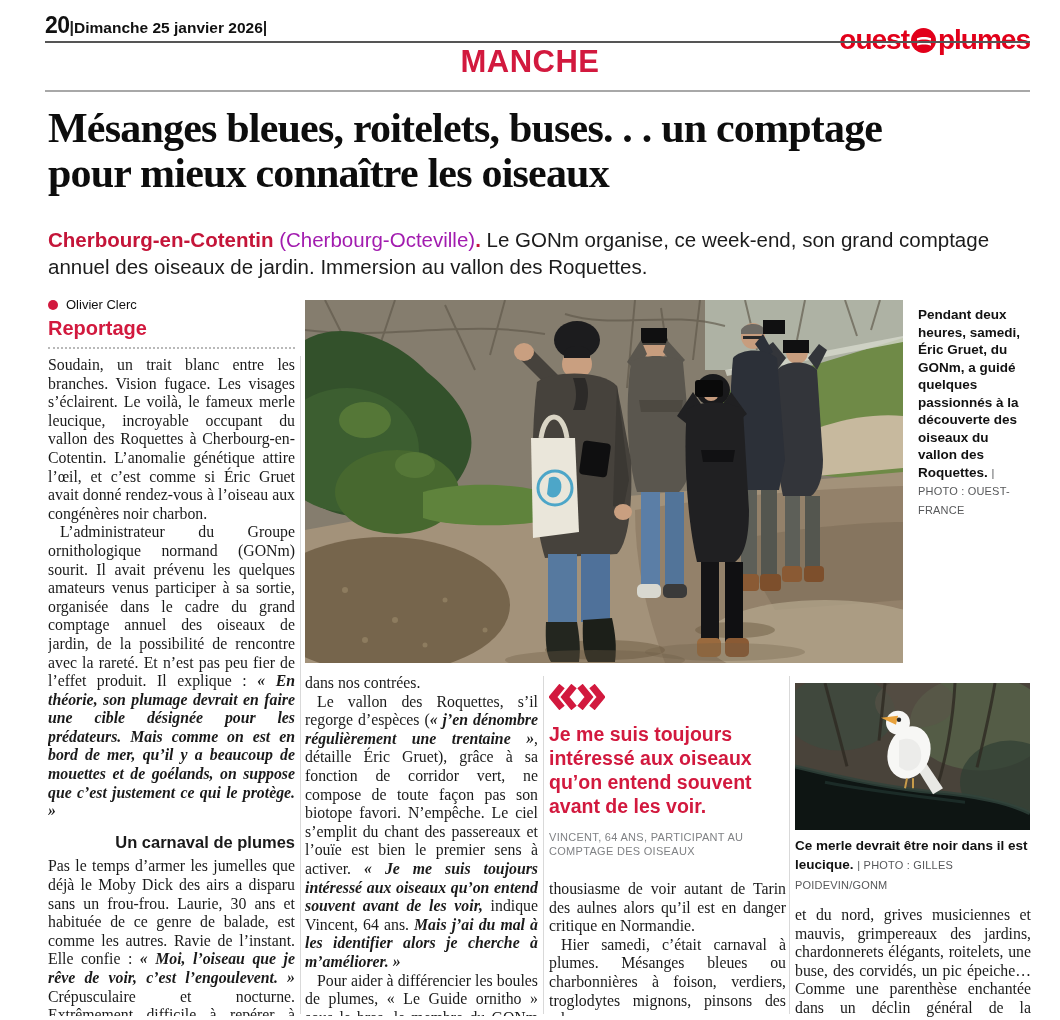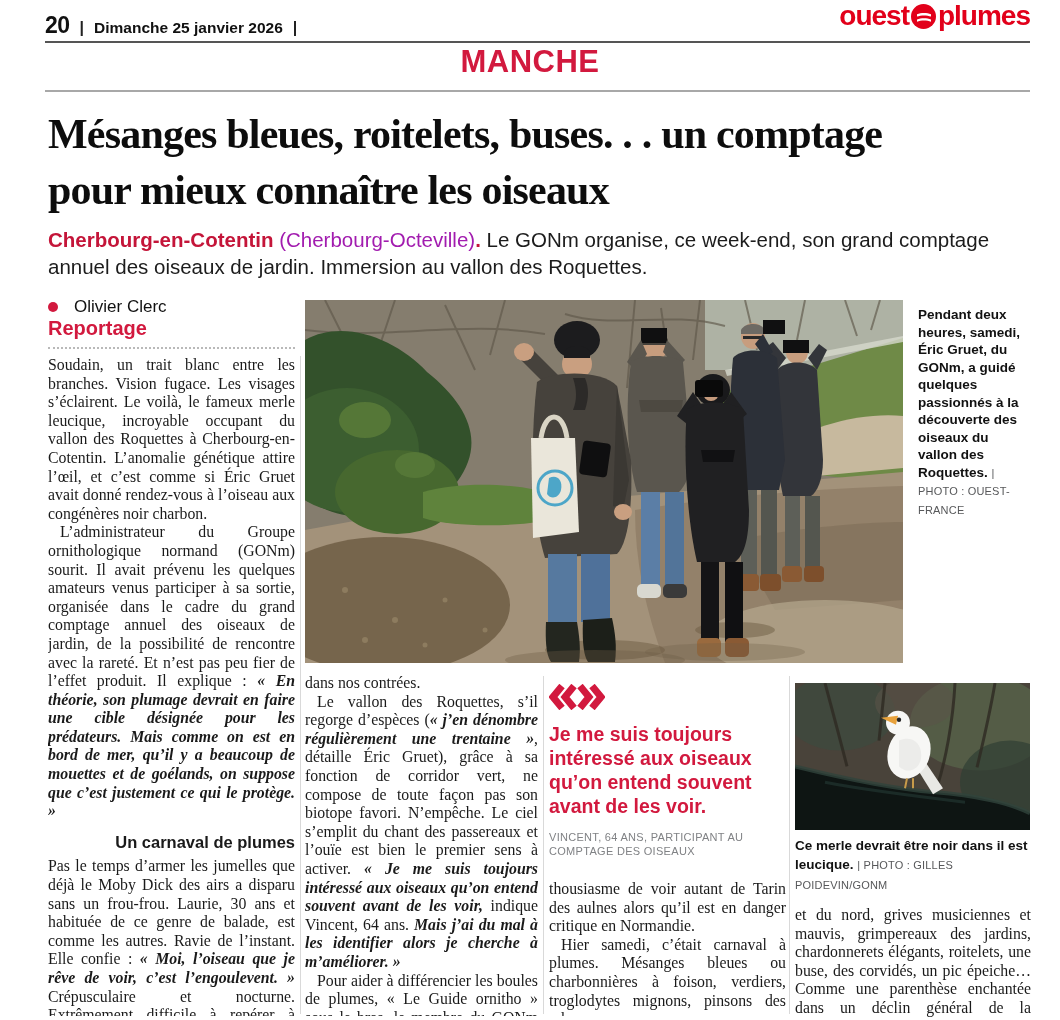--- a/index.html
+++ b/index.html
@@ -3,42 +3,42 @@
 <meta charset="utf-8">
 <style>
   html,body { margin:0; padding:0; background:#e8e8e8; }
   .page {
     position:relative; width:1060px; height:1020px; margin:0 auto;
     background:#ffffff; overflow:hidden;
     font-family:"Liberation Sans", sans-serif; color:#111;
     -webkit-font-smoothing:antialiased;
   }
   
-  .hdr { position:absolute; left:45px; top:12px; display:flex; align-items:baseline; gap:10px; }
+  .hdr { position:absolute; left:45px; top:12px; display:flex; align-items:baseline; gap:0; }
   .hdr .pagenum { font-size:23px; font-weight:700; letter-spacing:-0.5px; }
   .hdr .sep { font-size:16px; font-weight:700; color:#222; }
   .hdr .date { font-size:15.5px; font-weight:700; }
   .hdr-rule { position:absolute; left:45px; right:30px; top:41px; height:2px; background:#555; }
-  .logo { position:absolute; right:30px; top:0; display:flex; align-items:center; color:#e2001a;
+  .logo { position:absolute; right:30px; top:24px; display:flex; align-items:center; color:#e2001a;
           font-weight:700; font-size:28px; letter-spacing:-1px; }
   .logo .circle { width:25px; height:25px; margin:0 2px; }
   
   .section-title { position:absolute; left:0; right:0; top:44px; text-align:center;
     color:#d2193e; font-size:31px; font-weight:700; letter-spacing:0.5px; }
   .section-rule { position:absolute; left:45px; right:30px; top:90px; height:2px; background:#a8a8a8; }
   
   .headline { position:absolute; left:48px; top:106px; width:910px;
-    font-family:"Liberation Serif", serif; font-weight:700; font-size:42px; line-height:56px;
+    font-family:"Liberation Serif", serif; font-weight:700; font-size:42px; line-height:45px;
     letter-spacing:-0.8px; color:#0d0d0d; }
   .lede { position:absolute; left:48px; top:226px; width:945px; font-size:20.5px; line-height:27px; color:#1c1c1c; }
   .lede .loc { color:#c41539; font-weight:700; }
   .lede .district { color:#a21caf; font-weight:400; }
   .lede .dot { color:#c41539; font-weight:700; }
   
-  .byline { position:absolute; left:48px; top:297px; display:flex; align-items:center; gap:16px; font-size:17px; }
+  .byline { position:absolute; left:48px; top:297px; display:flex; align-items:center; gap:8px; font-size:13px; }
   .byline .bullet { width:10px; height:10px; border-radius:50%; background:#d2193e; }
   .kicker { position:absolute; left:48px; top:317px; color:#d2193e; font-size:20px; font-weight:700; }
   .kicker-rule { position:absolute; left:48px; top:347px; width:247px; border-top:2px dotted #b9b9b9; }
   
   .bodycol { position:absolute; font-family:"Liberation Serif", serif; font-size:15.8px; line-height:18.6px;
     color:#1a1a1a; text-align:justify; overflow:hidden; }
   .bodycol p { margin:0; }
   .bodycol p.ind { text-indent:12px; }
   .q { font-style:italic; font-weight:700; }
   .subhead { font-family:"Liberation Sans", sans-serif; font-weight:700; font-size:16.5px;

